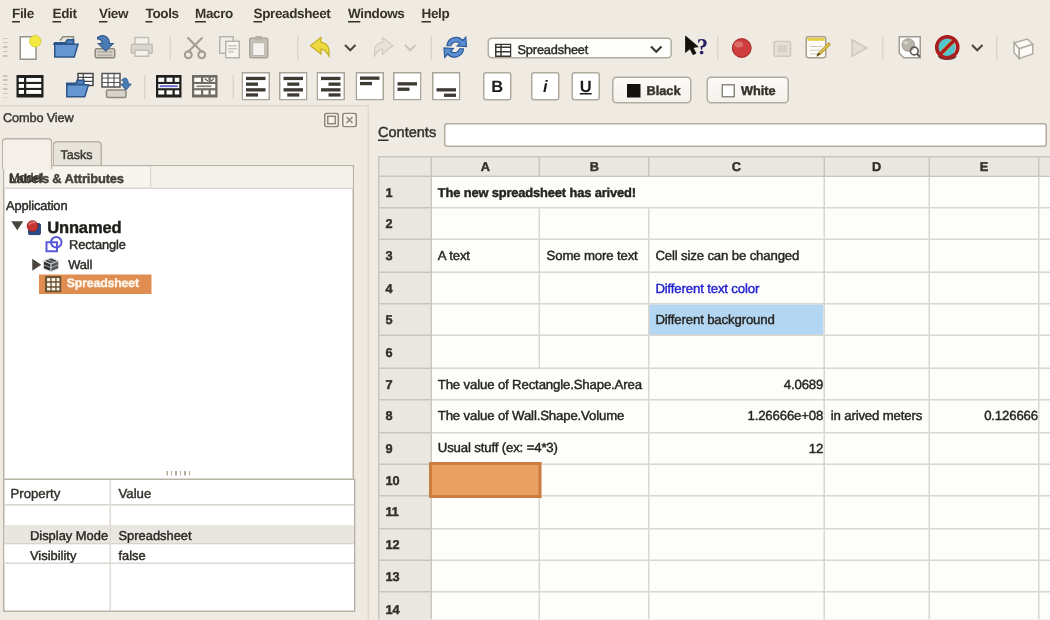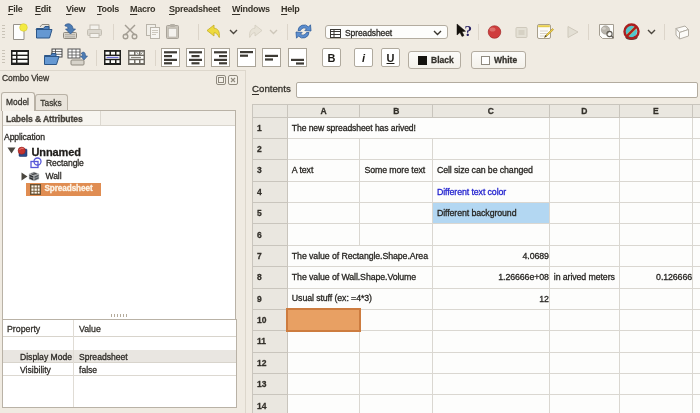--- a/index.html
+++ b/index.html
@@ -31,21 +31,21 @@
 
 #content{position:absolute;left:246px;top:70px;width:460px;height:343px;background:#f0ebe2}
 #contents-label{position:absolute;left:6px;top:13px;font-size:9.7px;color:#33302a}
 #contents-input{position:absolute;left:50px;top:12px;width:402px;height:16px;background:#fff;border:1px solid #b3aca0;border-radius:2px}
 
 #sheet{position:absolute;left:6px;top:34px;border-collapse:collapse;table-layout:fixed}
 #sheet td{border:1px solid #dad7d1;height:21.38px;font-size:8.8px;color:#262420;padding:0 4px;white-space:nowrap;overflow:visible;background:#fdfdfc;vertical-align:middle;letter-spacing:-0.1px}
 #sheet tr.hd td{height:12.5px;background:#eae7e0;border-color:#c9c5bd;font-weight:700;text-align:center;font-size:8.5px;color:#33302a;padding:0}
 #sheet td.rn{background:#eae7e0;border-color:#c9c5bd;font-weight:700;font-size:8.5px;color:#33302a;padding-left:4px}
 #sheet td.r{text-align:right;padding-right:0}
-#sheet td.b{font-weight:400;font-size:8.6px}
+#sheet td.b{font-weight:700;font-size:8.6px}
 </style>
 </head>
 <body>
 <div id="app">
 <div class="mi" style="left:8px"><span>F</span>ile</div>
 <div class="mi" style="left:35px"><span>E</span>dit</div>
 <div class="mi" style="left:66px"><span>V</span>iew</div>
 <div class="mi" style="left:97px"><span>T</span>ools</div>
 <div class="mi" style="left:130px"><span>M</span>acro</div>
 <div class="mi" style="left:169px"><span>S</span>preadsheet</div>
@@ -289,21 +289,21 @@
 <div style="position:absolute;left:245px;top:70px;width:1px;height:343px;background:#ddd7cc"></div>
 <div id="cvtitle">Combo View</div>
 <svg class="abs" style="left:216px;top:75px" width="10" height="10">
       <rect x="0.5" y="0.5" width="9" height="9" rx="1.5" fill="#f4f0e8" stroke="#8f897d"></rect>
       <rect x="2.5" y="2.5" width="5" height="5" fill="none" stroke="#8f897d"></rect>
     </svg>
 <svg class="abs" style="left:227.5px;top:75px" width="10" height="10">
       <rect x="0.5" y="0.5" width="9" height="9" rx="1.5" fill="#f4f0e8" stroke="#8f897d"></rect>
       <path d="M3 3 L7 7 M7 3 L3 7" stroke="#8f897d" stroke-width="1.1"></path>
     </svg>
-<div class="tab" style="left:0.5px;top:92px;width:34px;height:19px;background:#f4f0e9;z-index:3;padding-top:4px">Model</div>
+<div class="tab" style="left:0.5px;top:92px;width:34px;height:19px;background:#f4f0e9;z-index:3;padding-top:20px">Model</div>
 <div class="tab" style="left:34.5px;top:94px;width:33px;height:17px;background:#e9e4db;padding-top:2.5px;color:#3c3931">Tasks</div>
 <div id="treepanel">
 <div id="treehdr">
         <span class="t">Labels &amp; Attributes</span>
         <span style="position:absolute;left:97px;top:0;width:1px;height:14px;background:#dcd8d0"></span>
         <span style="position:absolute;left:98px;top:0;width:134px;height:14px;background:#f3f0ea"></span>
       </div>
 </div>
 <div class="trow" style="left:4px;top:131.5px">Application</div>
 <svg class="abs" style="left:6.5px;top:147px" width="9" height="7">

